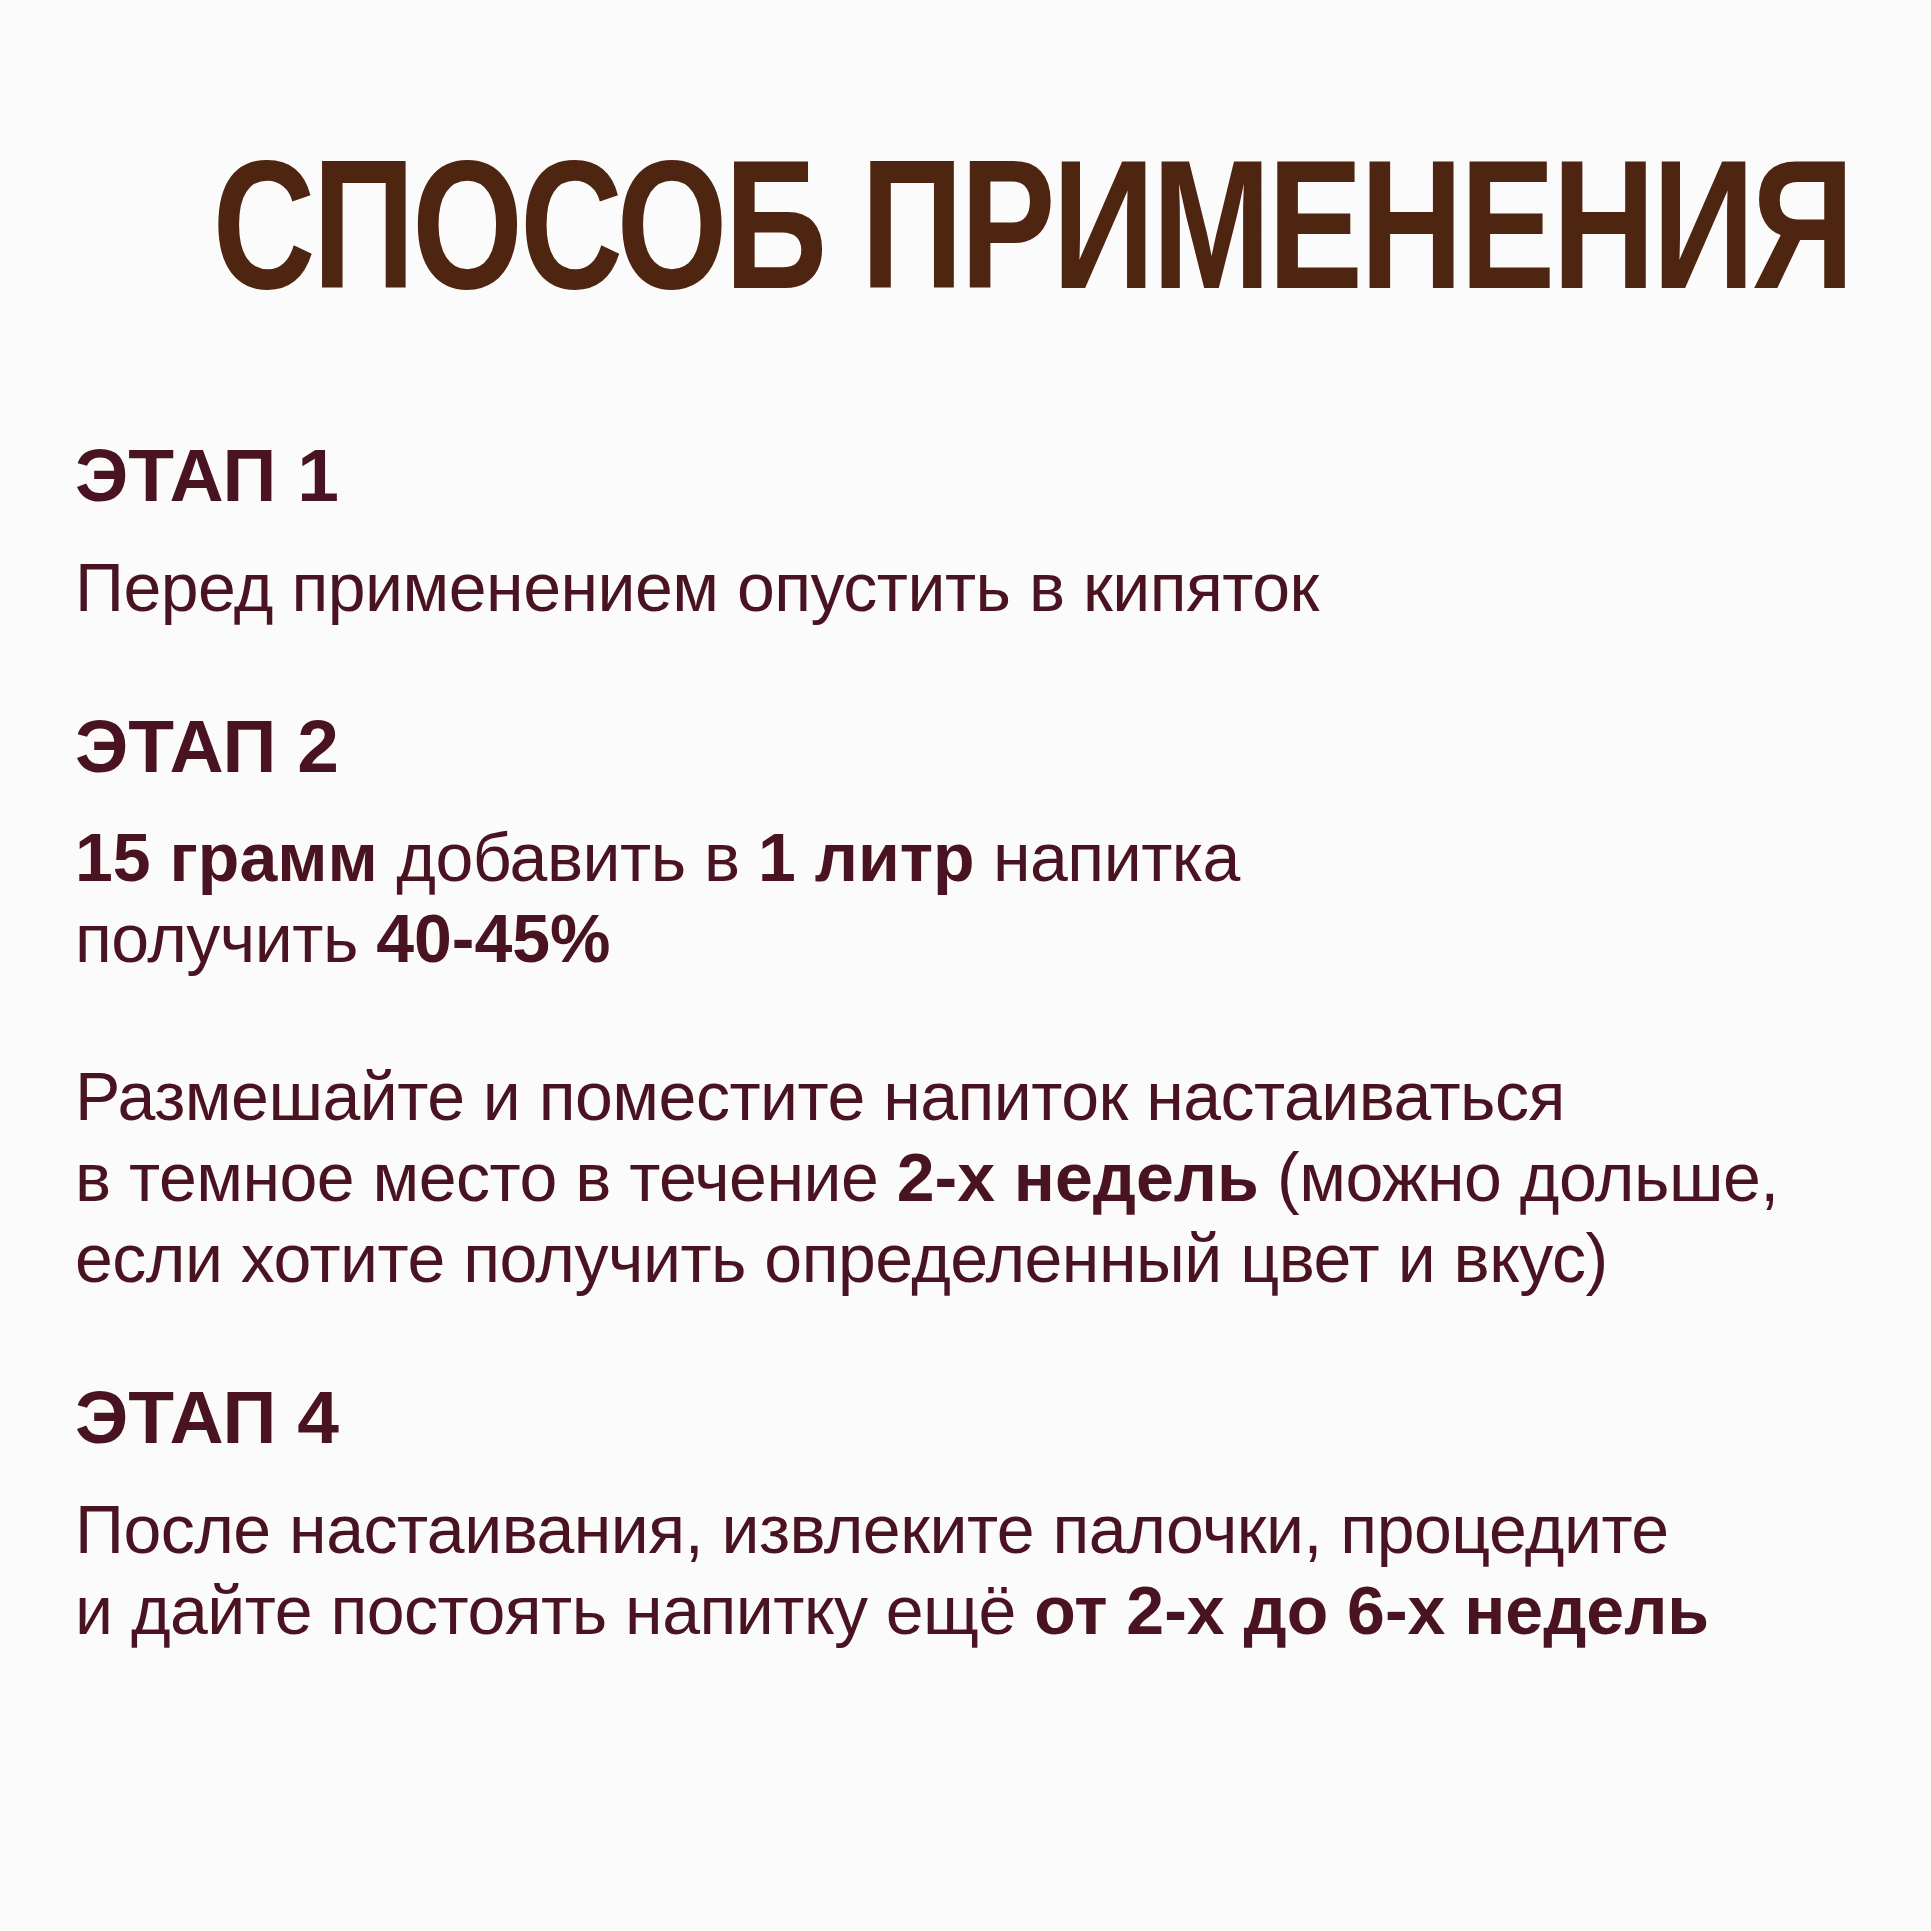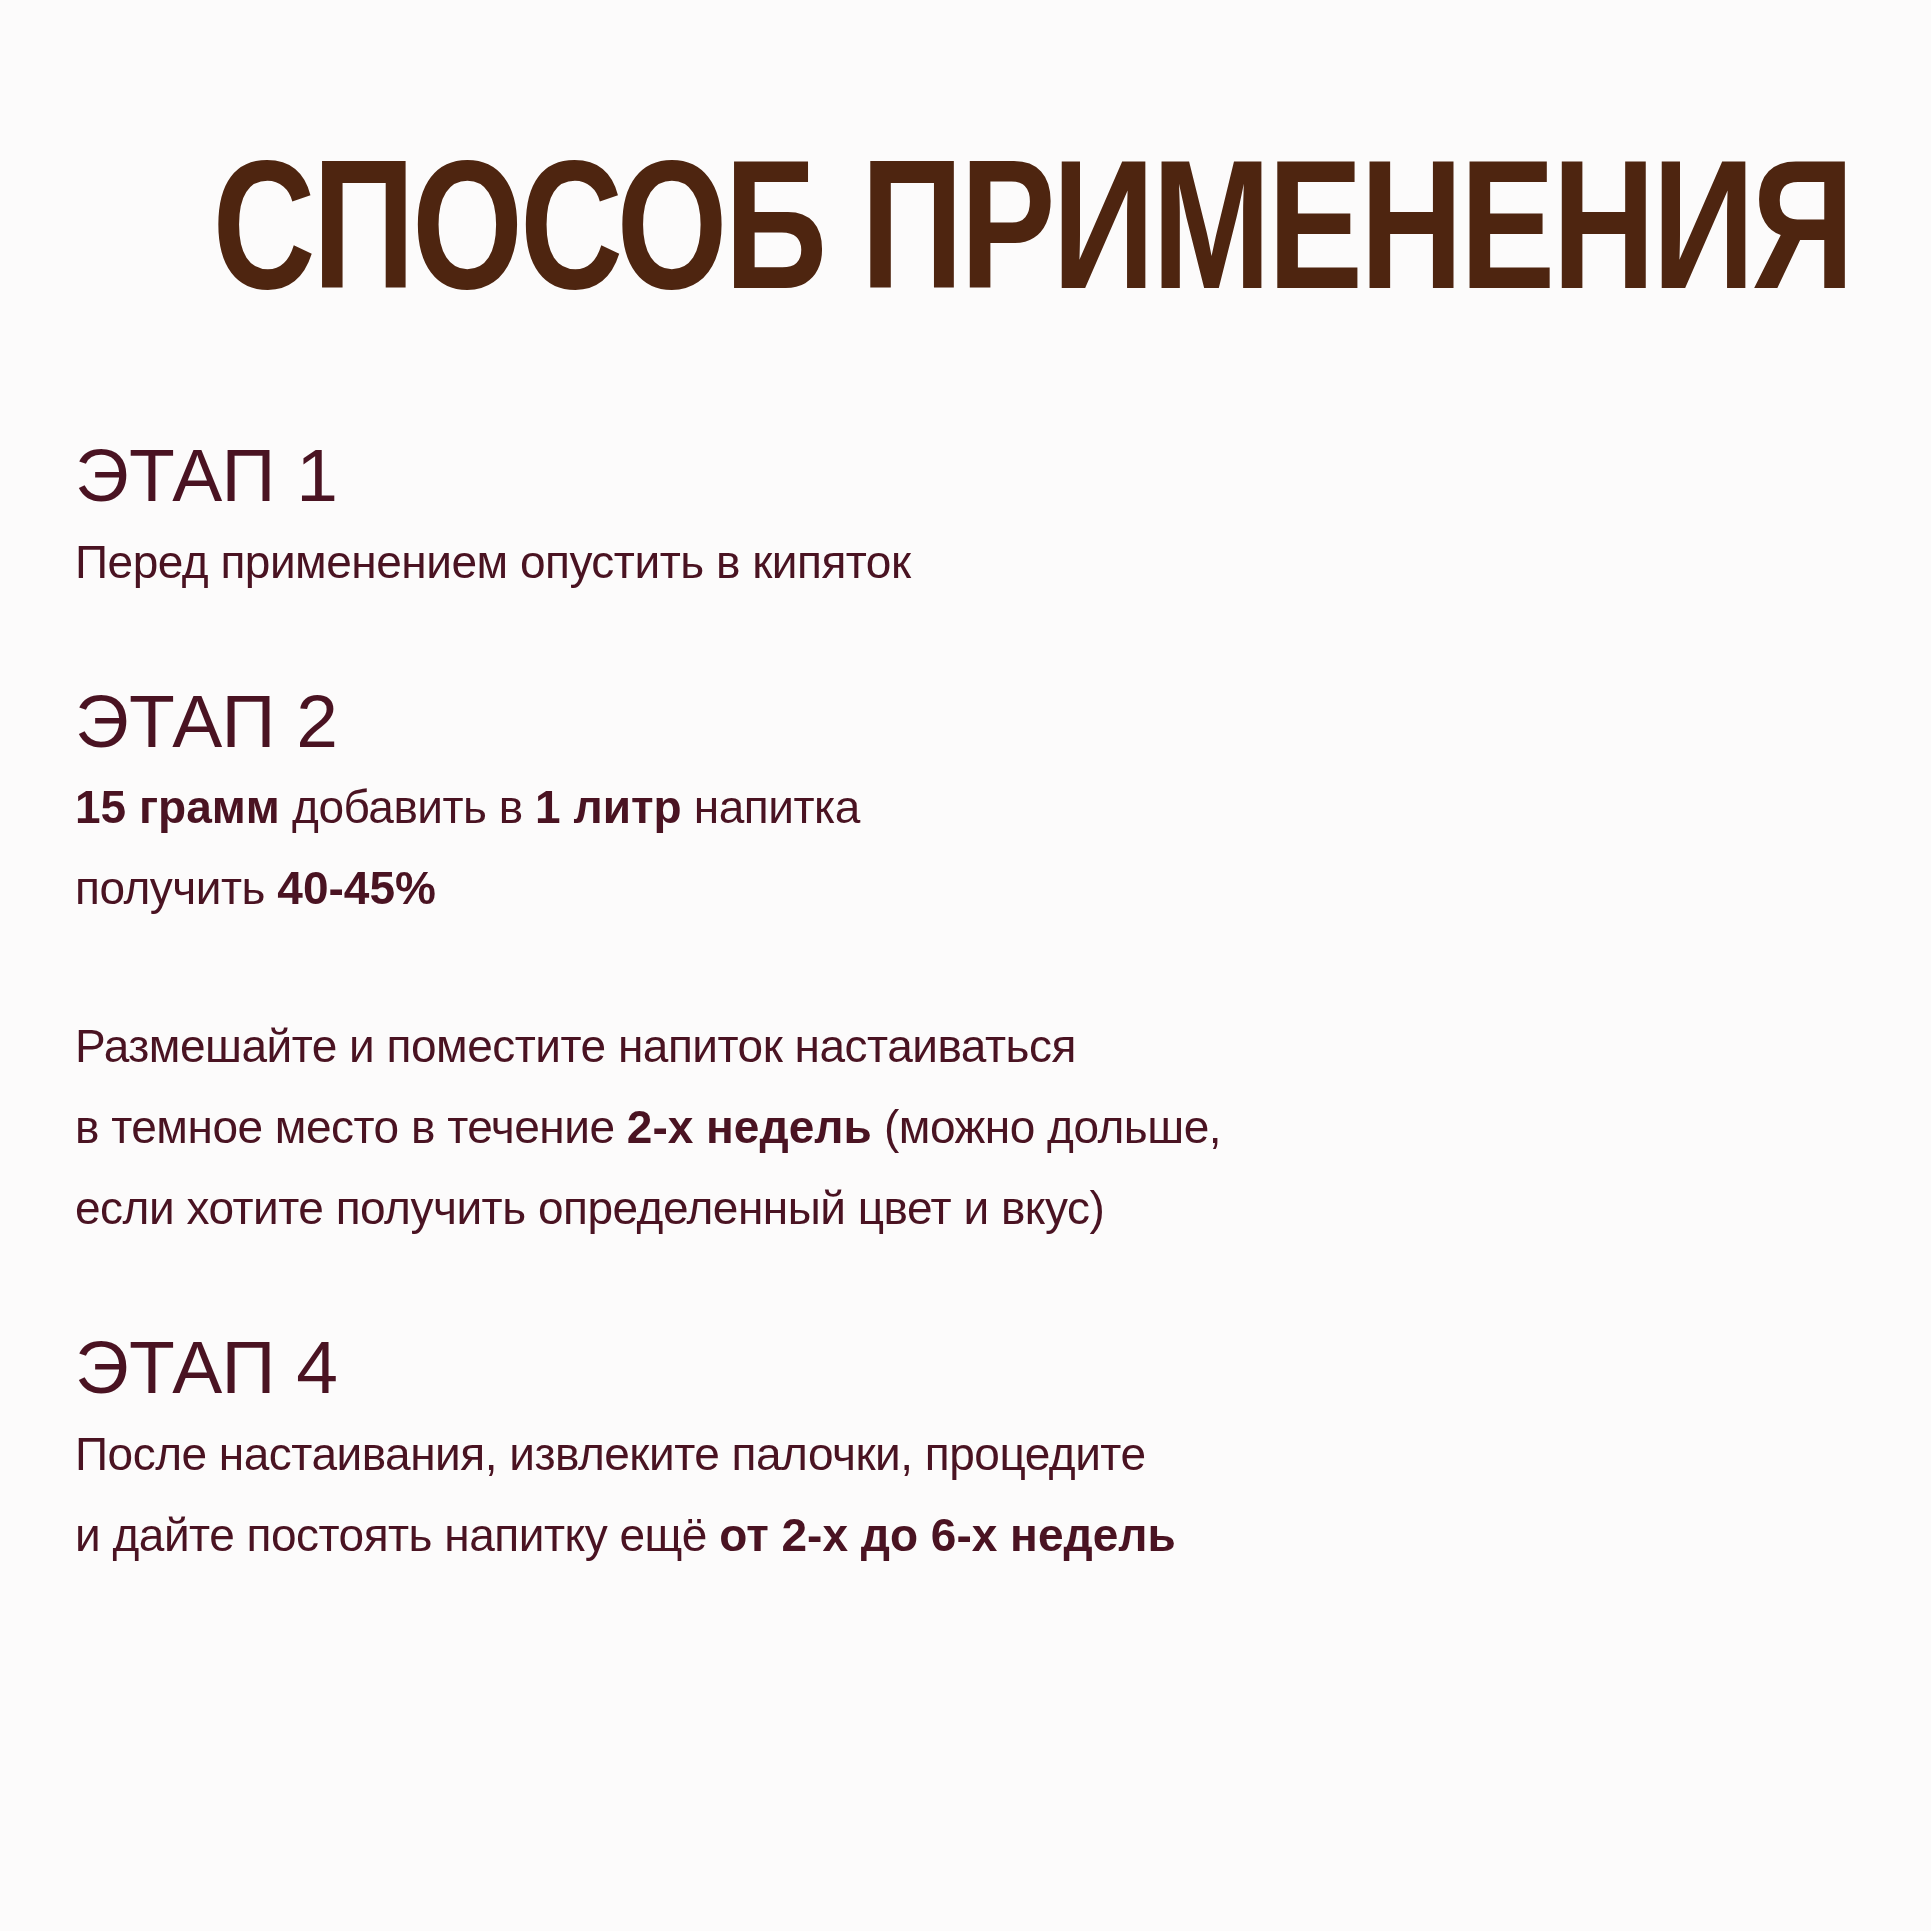--- a/index.html
+++ b/index.html
@@ -27,28 +27,28 @@
 
   .content { padding: 0 75px; }
 
   .step { margin-top: 77px; }
   .step:first-of-type { margin-top: 118px; }
 
   .step-heading {
     margin: 0;
     font-size: 75px;
     line-height: 1.1;
-    font-weight: 400;
+    font-weight: 700;
     color: var(--text-color, #4a1322);
     letter-spacing: 0px;
   }
 
   .step-body {
-    margin: 5px 0 0 0;
-    font-size: 46px;
+    margin: 30px 0 0 0;
+    font-size: 68px;
     line-height: 81px;
     font-weight: 400;
     color: var(--text-color, #4a1322);
     letter-spacing: -0.5px;
   }
   .line { display: block; white-space: nowrap; }
   .seg.bold { font-weight: 700; letter-spacing: 0px; }
 </style>
 </head>
 <body style="--bg: #fcfbfb; --title-color: #4e2510; --text-color: #4a1322;">

